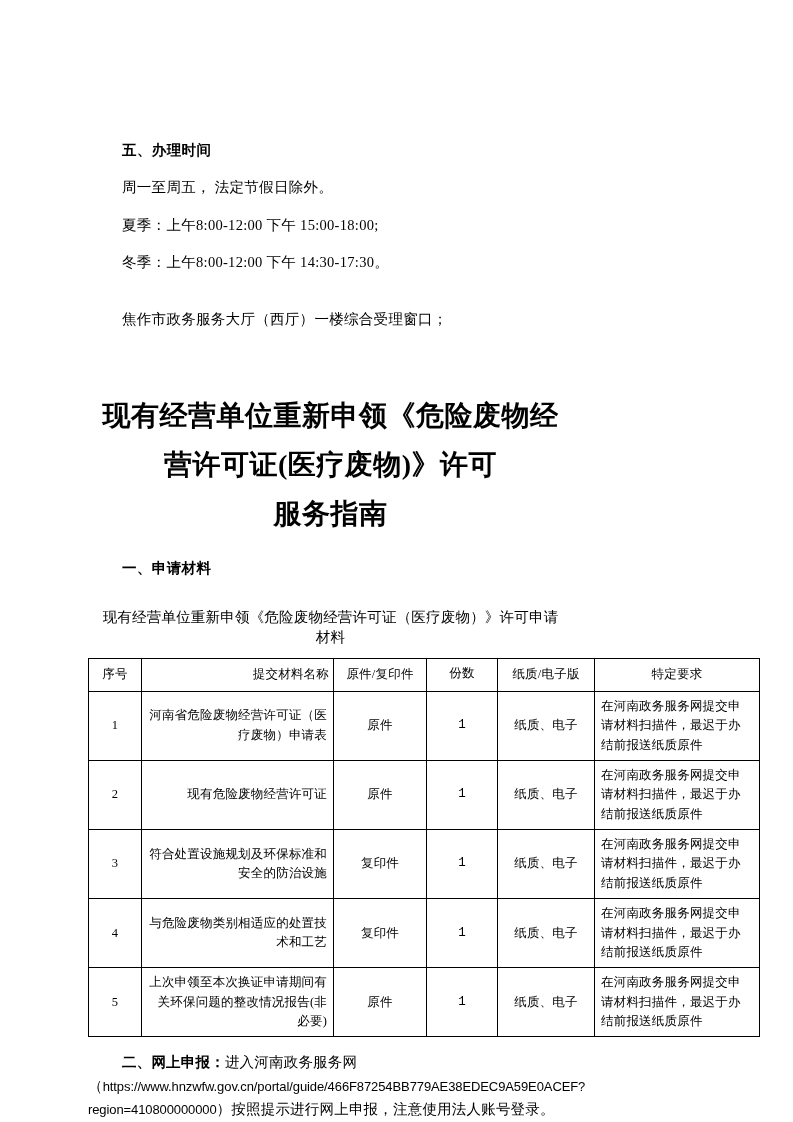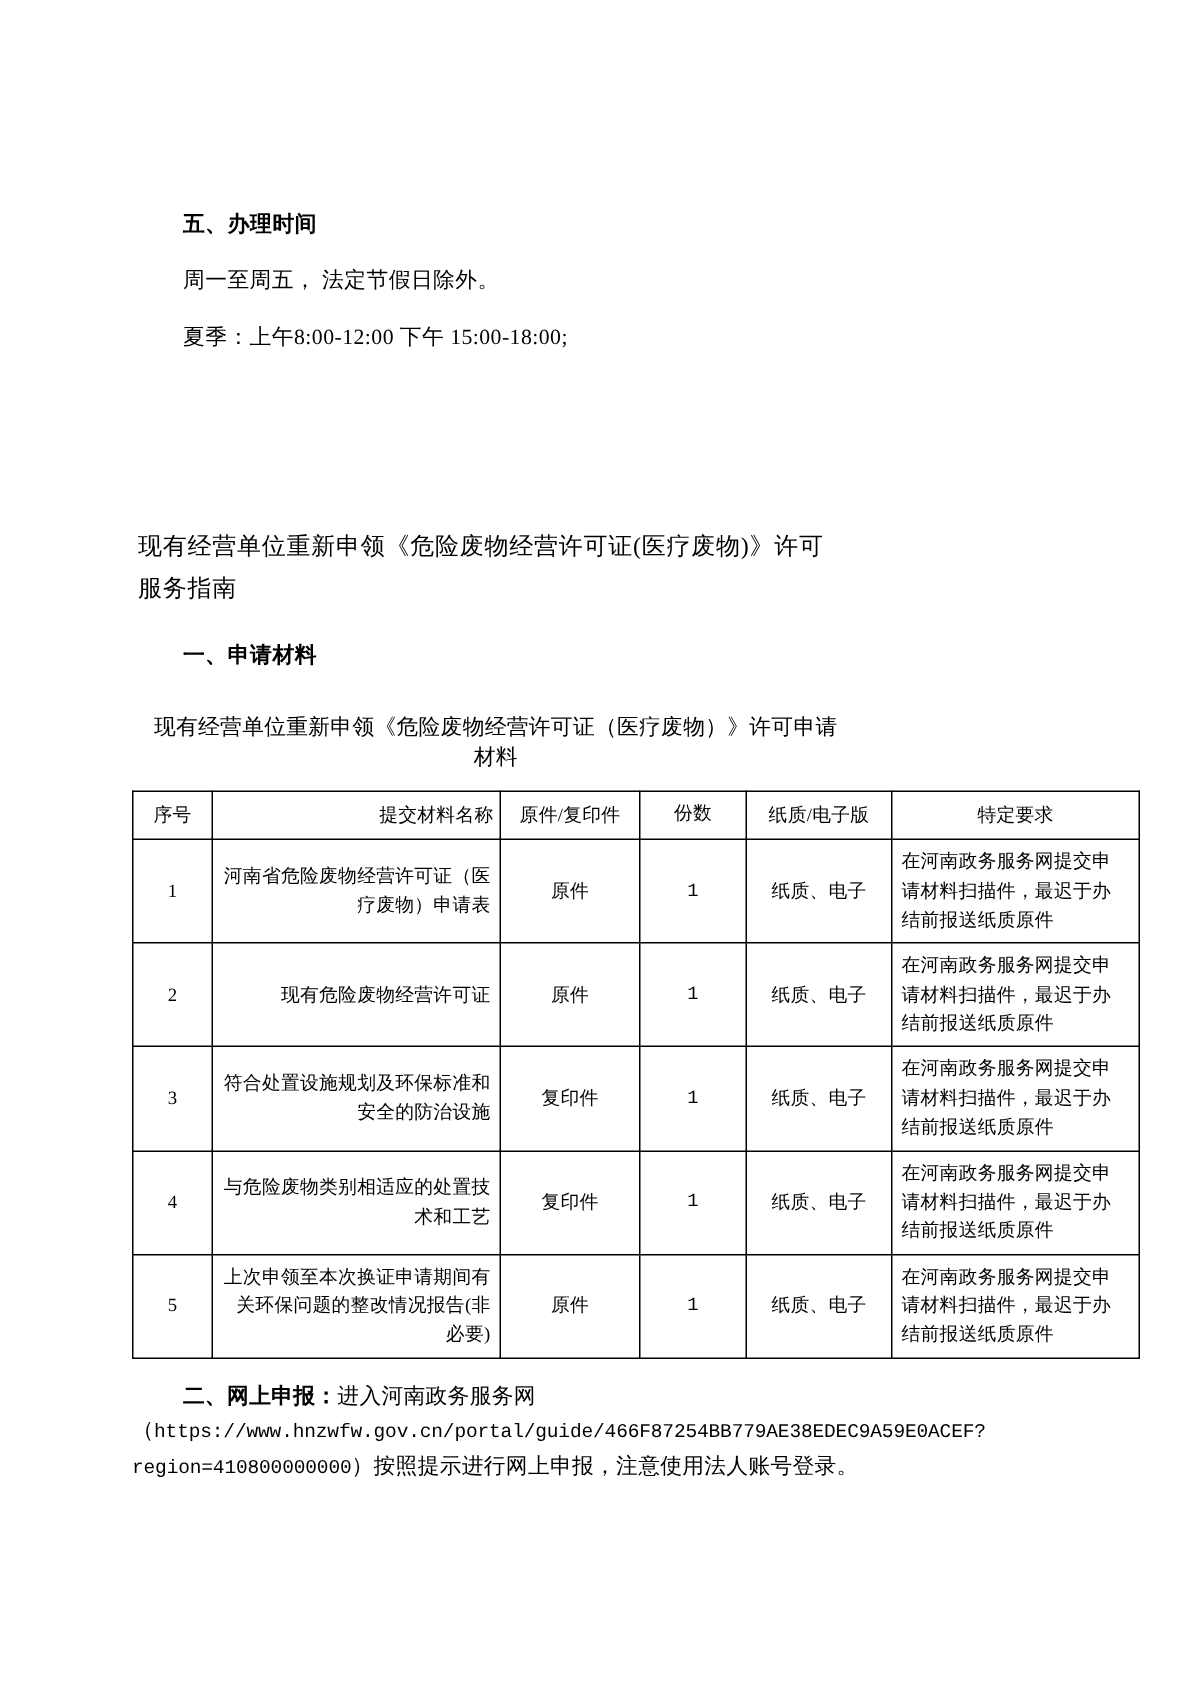--- a/index.html
+++ b/index.html
@@ -33,22 +33,23 @@
     font-size: 14.5px;
     margin: 0 0 0 34px;
     line-height: 1.4;
     letter-spacing: 0.3px;
   }
   .gap-sm { height: 17px; }
   .gap-md { height: 20px; }
   .gap-lg { height: 62px; }
 
   .doc-title {
-    font-size: 16px;
-    font-weight: normal;
+    text-align: center;
+    font-size: 28px;
+    font-weight: bold;
     line-height: 1.75;
     letter-spacing: 0.5px;
     margin: 0;
     padding: 0 4px;
   }
   .table-caption {
     text-align: center;
     font-size: 14.5px;
     margin: 11px;
     line-height: 1.4;
@@ -83,43 +84,45 @@
 
   .tail {
     font-size: 14.5px;
     line-height: 1.62;
     margin: 14px 0 0 0;
     text-indent: 34px;
     letter-spacing: 0.2px;
   }
   .tail b { font-weight: bold; }
   .url {
-    font-family: Liberation Mono, monospace;
+    font-family: Liberation Sans, sans-serif;
     font-size: 13px;
     letter-spacing: -0.1px;
   }
 </style>
 </head>
 <body>
 
 <div class="page">
 
   <div>
     <p class="sec-heading">五、办理时间</p>
     <div class="gap-sm"></div>
     <p class="para">周一至周五， 法定节假日除外。</p>
     <div class="gap-sm"></div>
     <p class="para">夏季：上午8:00-12:00 下午 15:00-18:00;</p>
     <div class="gap-sm"></div>
+    <p class="para">冬季：上午8:00-12:00 下午 14:30-17:30。</p>
   </div>
 
   <div class="gap-md"></div>
 
   <div>
     <div class="gap-sm"></div>
+    <p class="para">焦作市政务服务大厅（西厅）一楼综合受理窗口；</p>
   </div>
 
   <div class="gap-lg"></div>
 
   <div>
     <p class="doc-title">现有经营单位重新申领《危险废物经营许可证(医疗废物)》许可</p>
     <p class="doc-title">服务指南</p>
   </div>
 
   <div class="gap-md"></div>

